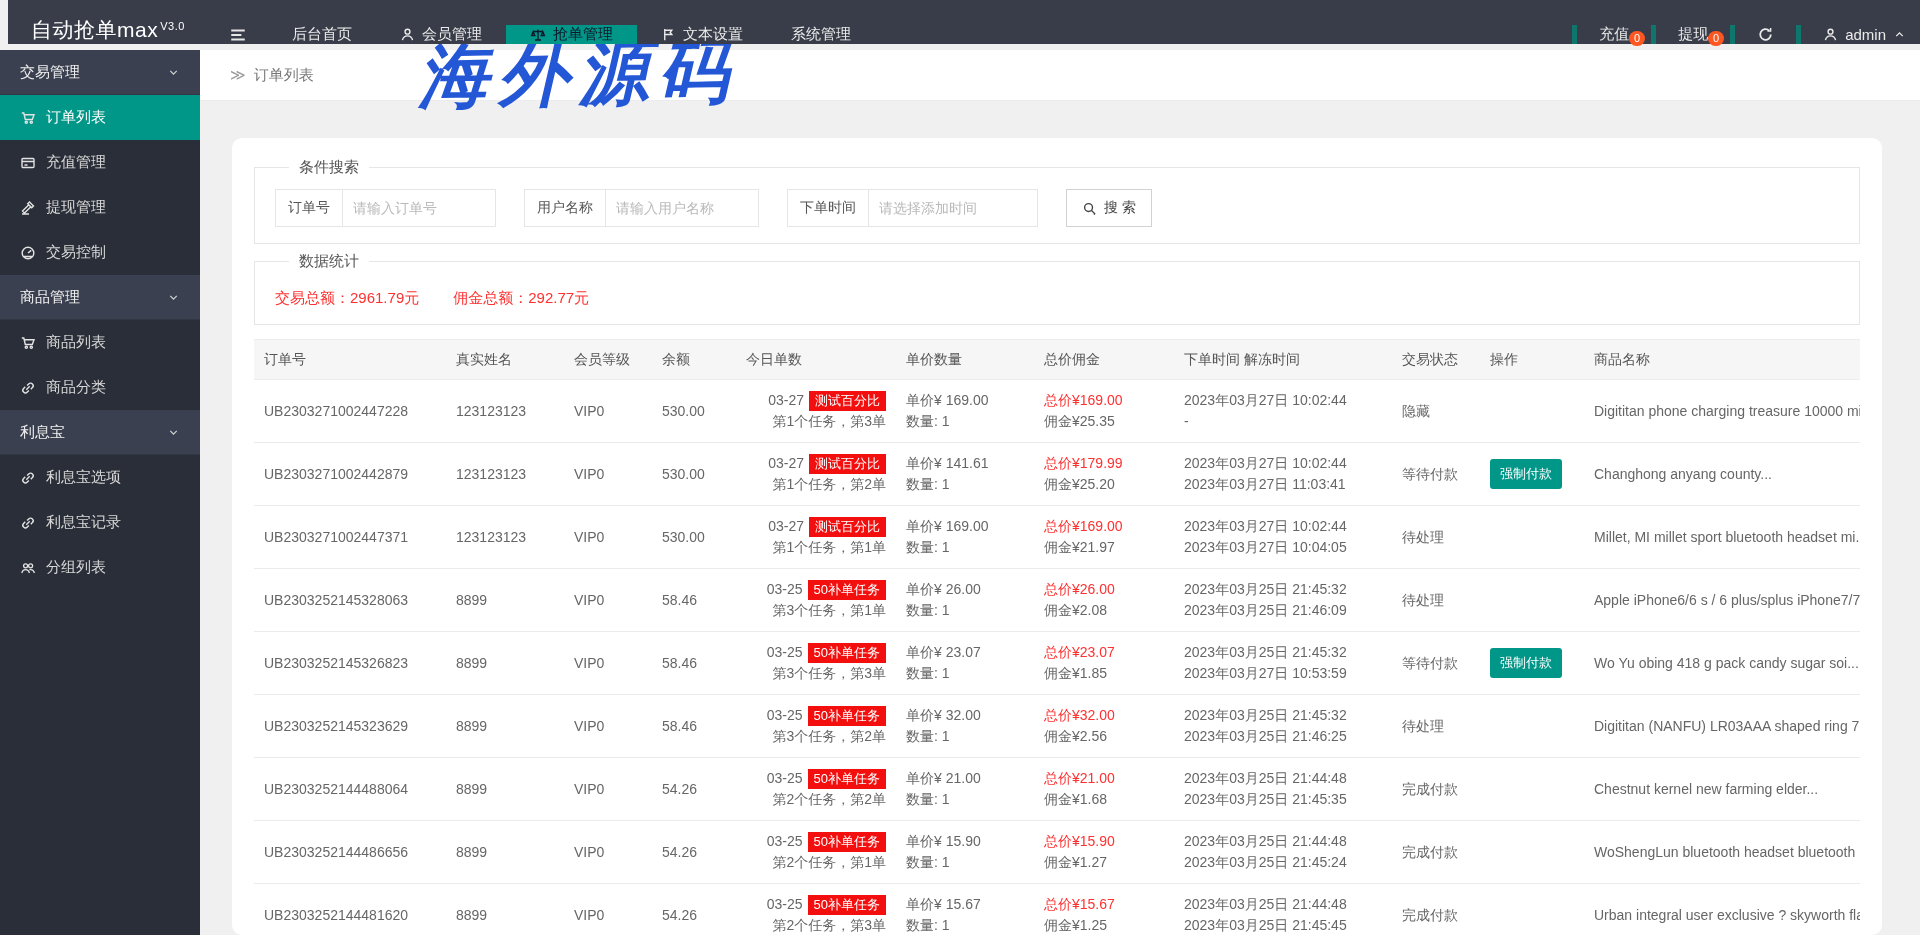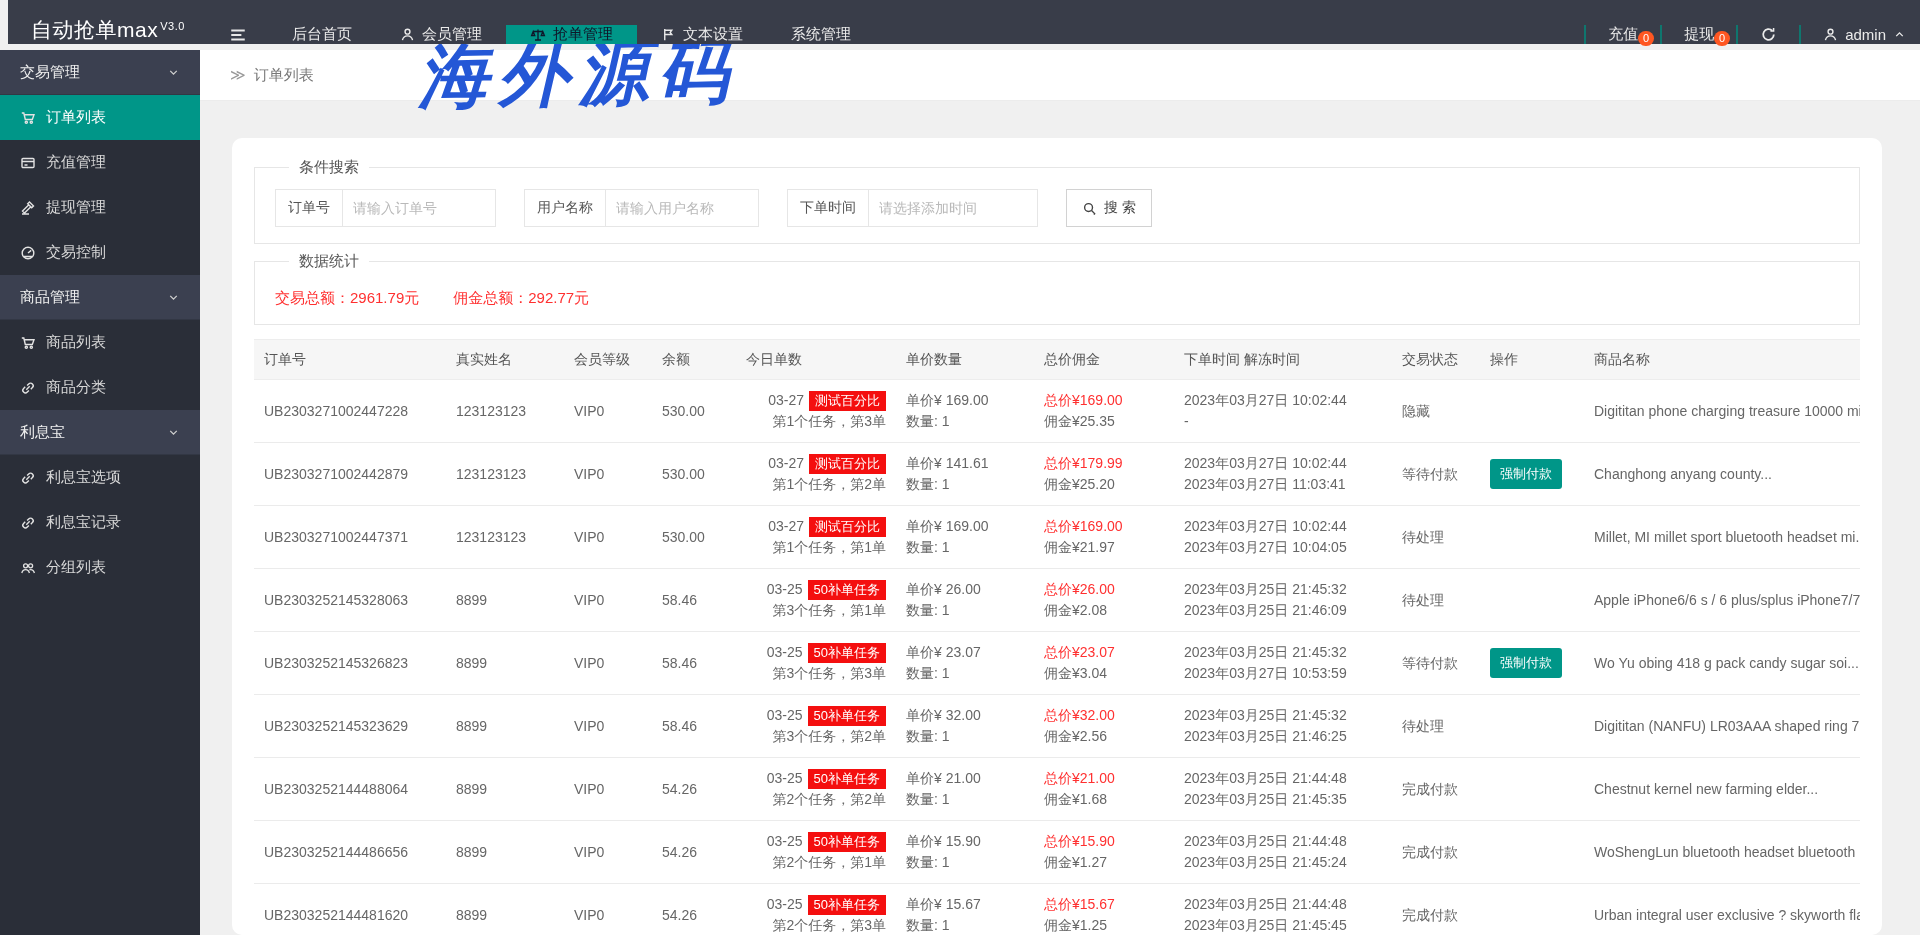--- a/index.html
+++ b/index.html
@@ -19,21 +19,21 @@
 
   
   .topbar{position:absolute;top:0;left:8px;width:1920px;height:44px;background:var(--topbar);display:flex;align-items:flex-end;z-index:30;color:#fff;}
   .logo{width:200px;display:flex;align-items:center;justify-content:center;font-size:21px;color:#fff;letter-spacing:.5px;}
   .logo sup{font-size:11px;margin-left:2px;transform:translateY(-4px);}
   .nav-left{display:flex;align-items:stretch;}
   .nav-burger{width:60px;display:flex;align-items:center;justify-content:center;color:#e8e8e8;cursor:pointer;}
   .nav-item{display:flex;align-items:center;gap:7px;padding:0 24px;font-size:15px;color:#ebebeb;cursor:pointer;}
   .nav-item.active{background:var(--accent);color:#0f172a;}
   .nav-right{margin-left:auto;display:flex;align-items:stretch;}
-  .nav-right .nav-item{border-left:2px solid #0f766e;position:relative;padding:0 22px;}
+  .nav-right .nav-item{border-left:5px solid #0f766e;position:relative;padding:0 22px;}
   .mini-badge{position:absolute;top:6px;right:6px;background:var(--nav-badge);color:#fff;font-size:11px;line-height:1;padding:2px 5px;border-radius:9px;}
   .admin-box{display:flex;align-items:center;gap:7px;}
 
   
   .sidebar{position:absolute;top:50px;left:0;bottom:0;width:200px;background:var(--side-sub);z-index:20;}
   .side-group-header{height:45px;display:flex;align-items:center;background:var(--side-group);color:#f0f0f0;font-size:15px;padding:0 20px;cursor:pointer;border-bottom:1px solid #323744;}
   .side-group-header .chev{margin-left:auto;color:#cfcfcf;}
   .side-item{height:45px;display:flex;align-items:center;gap:10px;color:#d8d8d8;font-size:15px;padding:0 20px;cursor:pointer;}
   .side-item .s-icon{color:#e3e3e3;}
   .side-item.active{background:var(--accent);color:#fff;}
@@ -455,21 +455,21 @@
     <td class="today-cell">
       <div><span>03-25</span><span class="badge">50补单任务</span></div>
       <div>第3个任务，第3单</div>
     </td>
     <td>
       <div>单价¥ 23.07</div>
       <div>数量: 1</div>
     </td>
     <td>
       <div class="red">总价¥23.07</div>
-      <div>佣金¥3.04</div>
+      <div>佣金¥1.85</div>
     </td>
     <td>
       <div>2023年03月25日 21:45:32</div>
       <div>2023年03月27日 10:53:59</div>
     </td>
     <td>等待付款</td>
     <td>
       <button class="force-pay">强制付款</button>
     </td>
     <td>Wo Yu obing 418 g pack candy sugar soi...</td>

